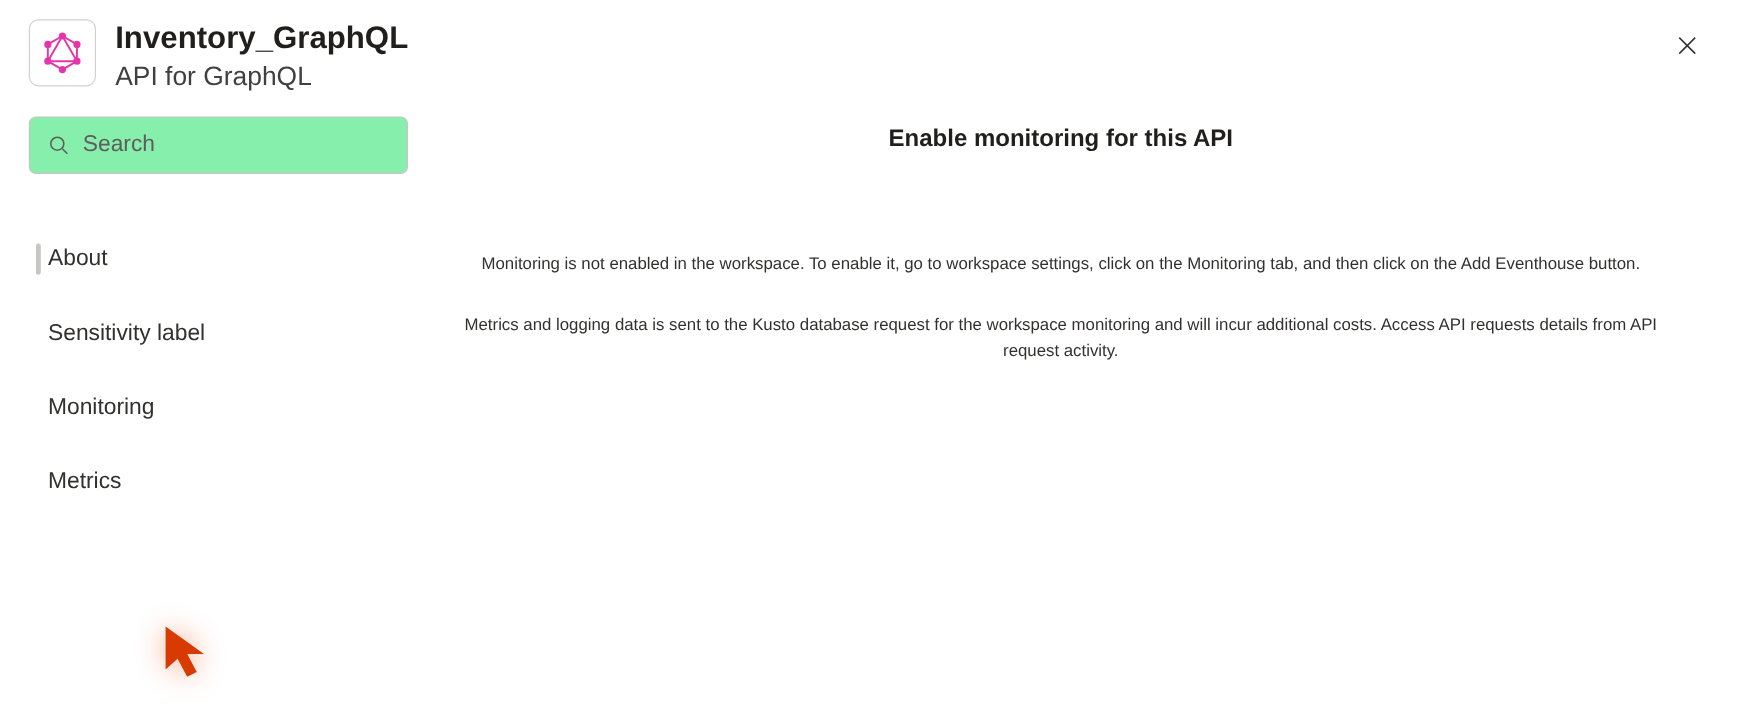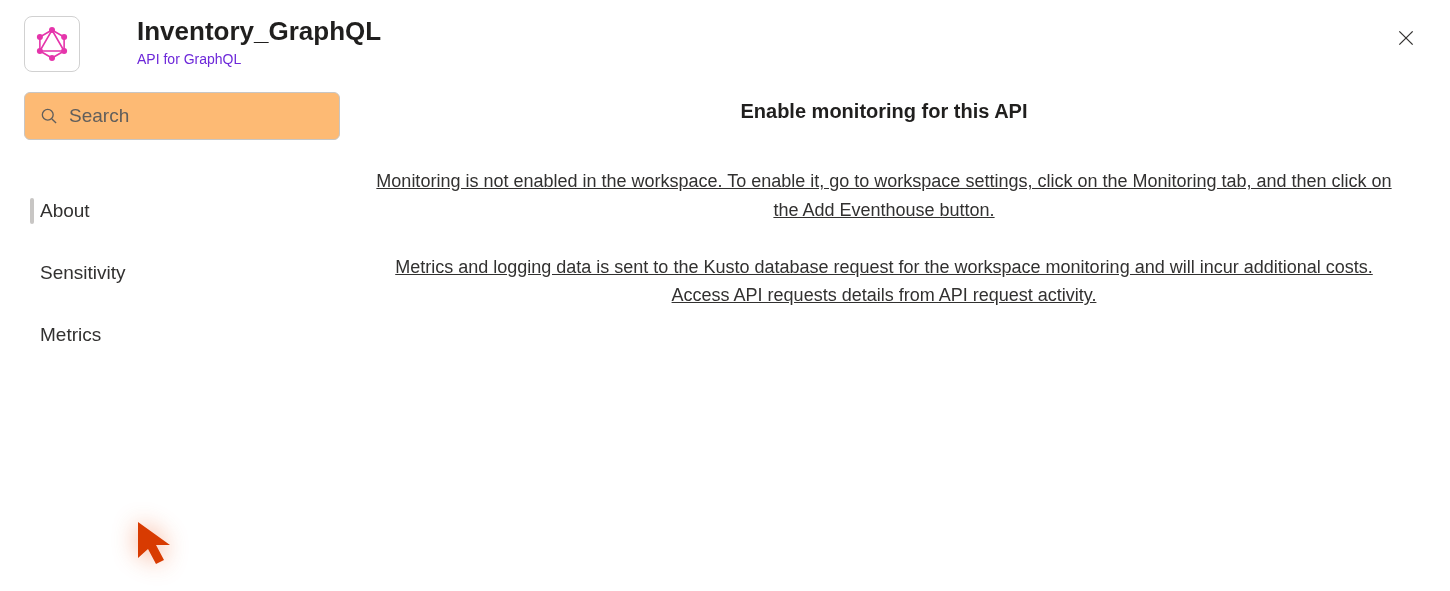--- a/index.html
+++ b/index.html
@@ -13,21 +13,20 @@
       width: 1450px;
       height: 591px;
       position: relative;
       color: #323130;
     }
     .header-row {
       display: flex;
       align-items: flex-start;
       padding: 16px 24px 20px 24px;
       position: relative;
-      gap: 41px;
     }
     .icon-box {
       width: 56px;
       height: 56px;
       border: 1px solid #d1d1d1;
       border-radius: 8px;
       display: flex;
       align-items: center;
       justify-content: center;
       background: #ffffff;
@@ -39,22 +38,22 @@
       flex-direction: column;
       justify-content: center;
     }
     .title {
       font-size: 26px;
       font-weight: 700;
       color: #201f1e;
       line-height: 1.2;
     }
     .subtitle {
-      font-size: 14px;
-      color: #6d28d9;
+      font-size: 22px;
+      color: #404040;
       margin-top: 4px;
     }
     .close-btn {
       position: absolute;
       top: 22px;
       right: 28px;
       width: 32px;
       height: 32px;
       display: flex;
       align-items: center;
@@ -76,21 +75,21 @@
       flex-shrink: 0;
     }
     .search-box {
       width: 100%;
       height: 48px;
       border: 1px solid #c8c6c4;
       border-radius: 6px;
       display: flex;
       align-items: center;
       padding: 0 14px;
-      background: #fdba74;
+      background: #86efac;
     }
     .search-box svg {
       width: 20px;
       height: 20px;
       flex-shrink: 0;
     }
     .search-box input {
       border: none;
       outline: none;
       font-size: 19px;
@@ -141,25 +140,24 @@
       padding-top: 8px;
       max-width: 1060px;
       text-align: center;
     }
     .content-heading {
       font-size: 20px;
       font-weight: 700;
       color: #201f1e;
     }
     .content-body {
-      margin-top: 44px;
-      font-size: 18px;
+      margin-top: 80px;
+      font-size: 14px;
       line-height: 1.6;
       color: #323130;
-      text-decoration: underline;
     }
     .content-body p + p {
       margin-top: 28px;
     }
     .cursor-annotation {
       position: absolute;
       left: 130px;
       top: 518px;
       pointer-events: none;
     }
@@ -209,21 +207,25 @@
       <input type="text" placeholder="Search" style="">
     </div>
 
     <nav class="nav-list">
       <div class="nav-item about">
         <div class="bar"></div>
         <span>About</span>
       </div>
       <div class="nav-item">
         <div class="bar"></div>
-        <span>Sensitivity</span>
+        <span>Sensitivity label</span>
+      </div>
+      <div class="nav-item">
+        <div class="bar"></div>
+        <span>Monitoring</span>
       </div>
       <div class="nav-item">
         <div class="bar"></div>
         <span>Metrics</span>
       </div>
     </nav>
   </aside>
 
   <main class="content">
     <div class="content-heading">Enable monitoring for this API</div>

